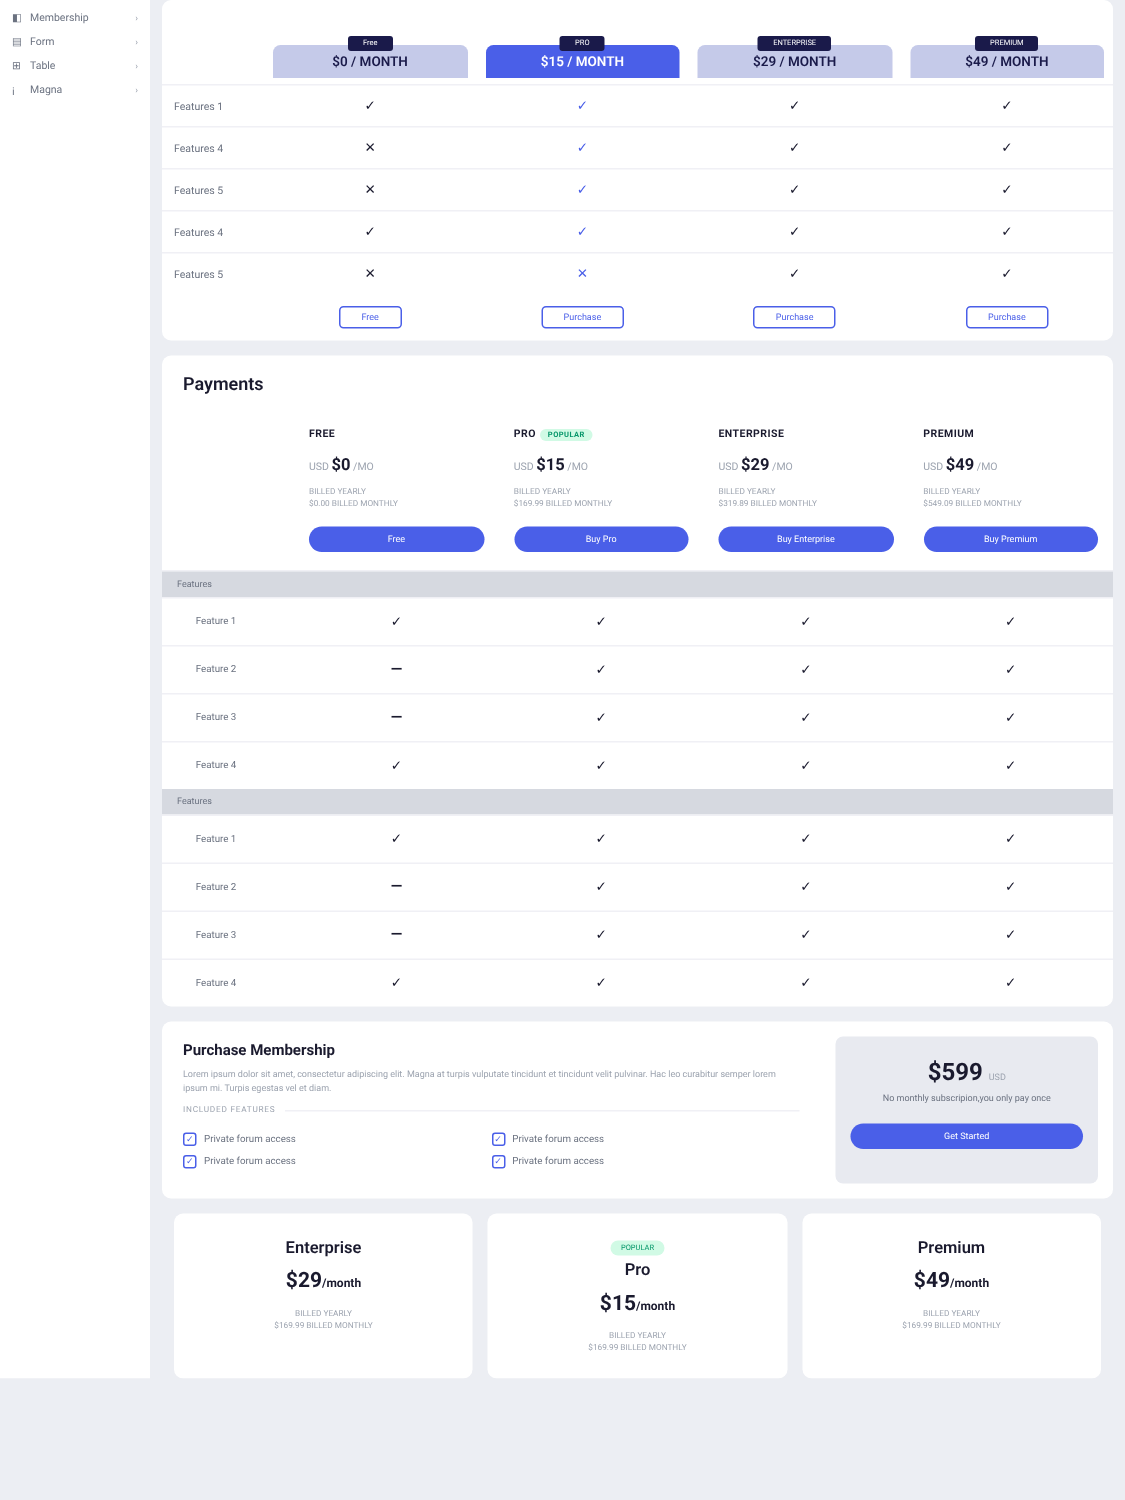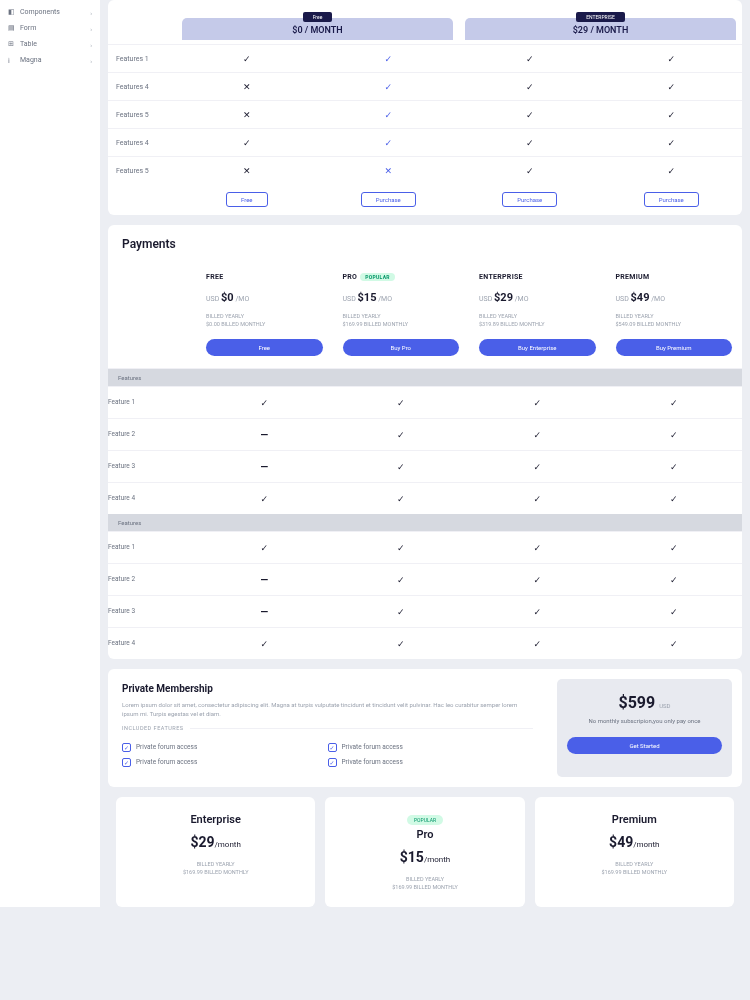--- a/index.html
+++ b/index.html
@@ -5,21 +5,21 @@
 *{margin:0;padding:0;box-sizing:border-box;font-family:-apple-system,BlinkMacSystemFont,"Segoe UI",Roboto,sans-serif}
 body{background:#eceef3;width:750px;font-size:10px;color:#1a1a2e}
 .wrap{display:flex}
 .sidebar{width:100px;background:#fff;padding:4px 0}
 .nav-item{display:flex;align-items:center;justify-content:space-between;padding:4px 8px;cursor:pointer;color:#6b7280;font-size:7px}
 .nav-item .ico{width:8px;height:8px;margin-right:4px;display:inline-flex}
 .nav-item .lbl{flex:1}
 .chev{font-size:6px;color:#9ca3af}
 .main{flex:1;padding:0 8px}
 .card{background:#fff;border-radius:6px;margin-bottom:10px;overflow:hidden}
-.plans-row{display:flex;padding:4px 0 4px}
+.plans-row{display:flex;padding:16px 0 4px}
 .feat-col{width:68px}
 .plan-col{flex:1;text-align:center}
 .plan-head{position:relative;padding-top:6px}
 .tag{display:inline-block;background:#1a1a4a;color:#fff;font-size:5px;padding:2px 10px;border-radius:2px;position:relative;z-index:2}
 .price-box{background:#c5cae9;border-radius:5px 5px 0 0;margin:-4px 6px 0;padding:7px 0 5px;font-size:9px;font-weight:600;color:#1a1a4a}
 .price-box.accent{background:#4a5fe8;color:#fff}
 .comp-table{width:100%}
 .comp-row{display:flex;align-items:center;border-top:1px solid #f0f0f5;padding:8px 0}
 .comp-row .fname{width:68px;padding-left:8px;font-size:7px;color:#6b7280}
 .comp-row .cell{flex:1;text-align:center}
@@ -35,52 +35,52 @@
 .pay-head .feat-col{width:88px}
 .pay-plan{flex:1;padding:10px 10px 12px}
 .pay-name{font-size:7px;font-weight:700;letter-spacing:.3px;margin-bottom:10px}
 .popular{background:#d1fae5;color:#059669;font-size:5px;padding:1px 5px;border-radius:6px;margin-left:3px}
 .pay-price{font-size:7px;color:#9ca3af;margin-bottom:8px}
 .pay-price .big{font-size:11px;font-weight:700;color:#1a1a2e}
 .pay-sub{font-size:5.5px;color:#9ca3af;line-height:1.5;margin-bottom:10px}
 .btn-pill{display:block;background:#4a5fe8;color:#fff;font-size:6px;padding:5px 0;border-radius:10px;text-align:center;cursor:pointer}
 .feat-hdr{background:#d6d9e0;color:#6b7280;font-size:6px;padding:5px 10px}
 .pay-row{display:flex;align-items:center;border-top:1px solid #f0f0f5;padding:10px 0}
-.pay-row .fname{width:88px;text-align:left;padding-right:16px;font-size:6.5px;color:#6b7280}
+.pay-row .fname{width:88px;text-align:center;padding-right:16px;font-size:6.5px;color:#6b7280}
 .pay-row .cell{flex:1;text-align:center}
 .dash{color:#1a1a2e;font-weight:700}
 .lifetime{display:flex}
 .lt-left{flex:1;padding:14px}
 .lt-title{font-size:10px;font-weight:700;margin-bottom:6px}
 .lt-desc{font-size:6px;color:#9ca3af;line-height:1.5;margin-bottom:10px}
 .lt-incl{font-size:5.5px;color:#9ca3af;letter-spacing:.5px;border-top:1px solid #f0f0f5;margin-bottom:8px}
 .lt-incl span{background:#fff;position:relative;top:-4px;padding-right:6px}
 .lt-feats{display:flex;flex-wrap:wrap}
 .lt-feat{width:50%;display:flex;font-size:6.5px;color:#6b7280;margin-bottom:6px}
 .lt-feat .cb{width:9px;height:9px;border:1px solid #4a5fe8;border-radius:2px;margin-right:5px;display:inline-flex;align-items:center;justify-content:center;color:#4a5fe8;font-size:6px}
 .lt-right{width:175px;background:#e8eaf0;border-radius:5px;margin:10px;padding:14px 10px;text-align:center}
 .lt-price{font-size:16px;font-weight:700;margin-bottom:5px}
 .lt-price .sm{font-size:6px;color:#9ca3af;font-weight:400}
 .lt-note{font-size:6px;color:#6b7280;line-height:1.4;margin-bottom:12px}
 .bottom-plans{display:flex;gap:10px;padding:0 8px}
 .bplan{flex:1;background:#fff;border-radius:6px;padding:16px 12px;text-align:center}
 .btitle{font-size:11px;font-weight:600;margin-bottom:8px}
 .bprice{font-size:14px;font-weight:700;margin-bottom:10px}
-.bprice .per{font-size:8px;font-weight:400}
+.bprice .per{font-size:8px;font-weight:700}
 .bsub{font-size:5.5px;color:#9ca3af;line-height:1.5}
 .popular-tag{background:#d1fae5;color:#059669;font-size:5px;padding:2px 7px;border-radius:6px;display:inline-block;margin-bottom:3px}
 </style>
 </head>
 <body>
 
 <div class="wrap">
   <div class="sidebar">
     <div class="nav-item">
         <span class="ico">◧</span>
-        <span class="lbl">Components</span>
+        <span class="lbl">Membership</span>
         <span class="chev">›</span>
       </div>
     <div class="nav-item">
         <span class="ico">▤</span>
         <span class="lbl">Form</span>
         <span class="chev">›</span>
       </div>
     <div class="nav-item">
         <span class="ico">⊞</span>
         <span class="lbl">Table</span>
@@ -97,22 +97,30 @@
 
     <div class="card">
       <div class="plans-row">
         <div class="feat-col"></div>
         <div id="plan-heads" style="display:flex;flex:1">
             <div class="plan-col plan-head">
     <span class="tag">Free</span>
     <div class="price-box ">$0 / MONTH</div>
   </div>
             <div class="plan-col plan-head">
+    <span class="tag">PRO</span>
+    <div class="price-box accent">$15 / MONTH</div>
+  </div>
+            <div class="plan-col plan-head">
     <span class="tag">ENTERPRISE</span>
     <div class="price-box ">$29 / MONTH</div>
+  </div>
+            <div class="plan-col plan-head">
+    <span class="tag">PREMIUM</span>
+    <div class="price-box ">$49 / MONTH</div>
   </div>
           </div>
       </div>
       <div class="comp-table" id="comp-rows">
           <div class="comp-row">
     <div class="fname">Features 1</div>
     <div class="cell"><span class="check">✓</span></div>
             <div class="cell"><span class="check blue">✓</span></div>
             <div class="cell"><span class="check">✓</span></div>
             <div class="cell"><span class="check">✓</span></div>
@@ -247,21 +255,21 @@
       <div class="cell"><span class="check">✓</span></div>
             <div class="cell"><span class="check">✓</span></div>
             <div class="cell"><span class="check">✓</span></div>
             <div class="cell"><span class="check">✓</span></div>
     </div>
         </div>
     </div>
 
     <div class="card lifetime">
       <div class="lt-left">
-        <div class="lt-title">Private Membership</div>
+        <div class="lt-title">Purchase Membership</div>
         <div class="lt-desc">Lorem ipsum dolor sit amet, consectetur adipiscing elit. Magna at turpis vulputate tincidunt et tincidunt velit pulvinar. Hac leo curabitur semper lorem ipsum mi. Turpis egestas vel et diam.</div>
         <div class="lt-incl"><span>INCLUDED FEATURES</span></div>
         <div class="lt-feats" id="lt-feats">
             <div class="lt-feat"><span class="cb">✓</span>Private forum access</div>
             <div class="lt-feat"><span class="cb">✓</span>Private forum access</div>
             <div class="lt-feat"><span class="cb">✓</span>Private forum access</div>
             <div class="lt-feat"><span class="cb">✓</span>Private forum access</div>
           </div>
       </div>
       <div class="lt-right">

